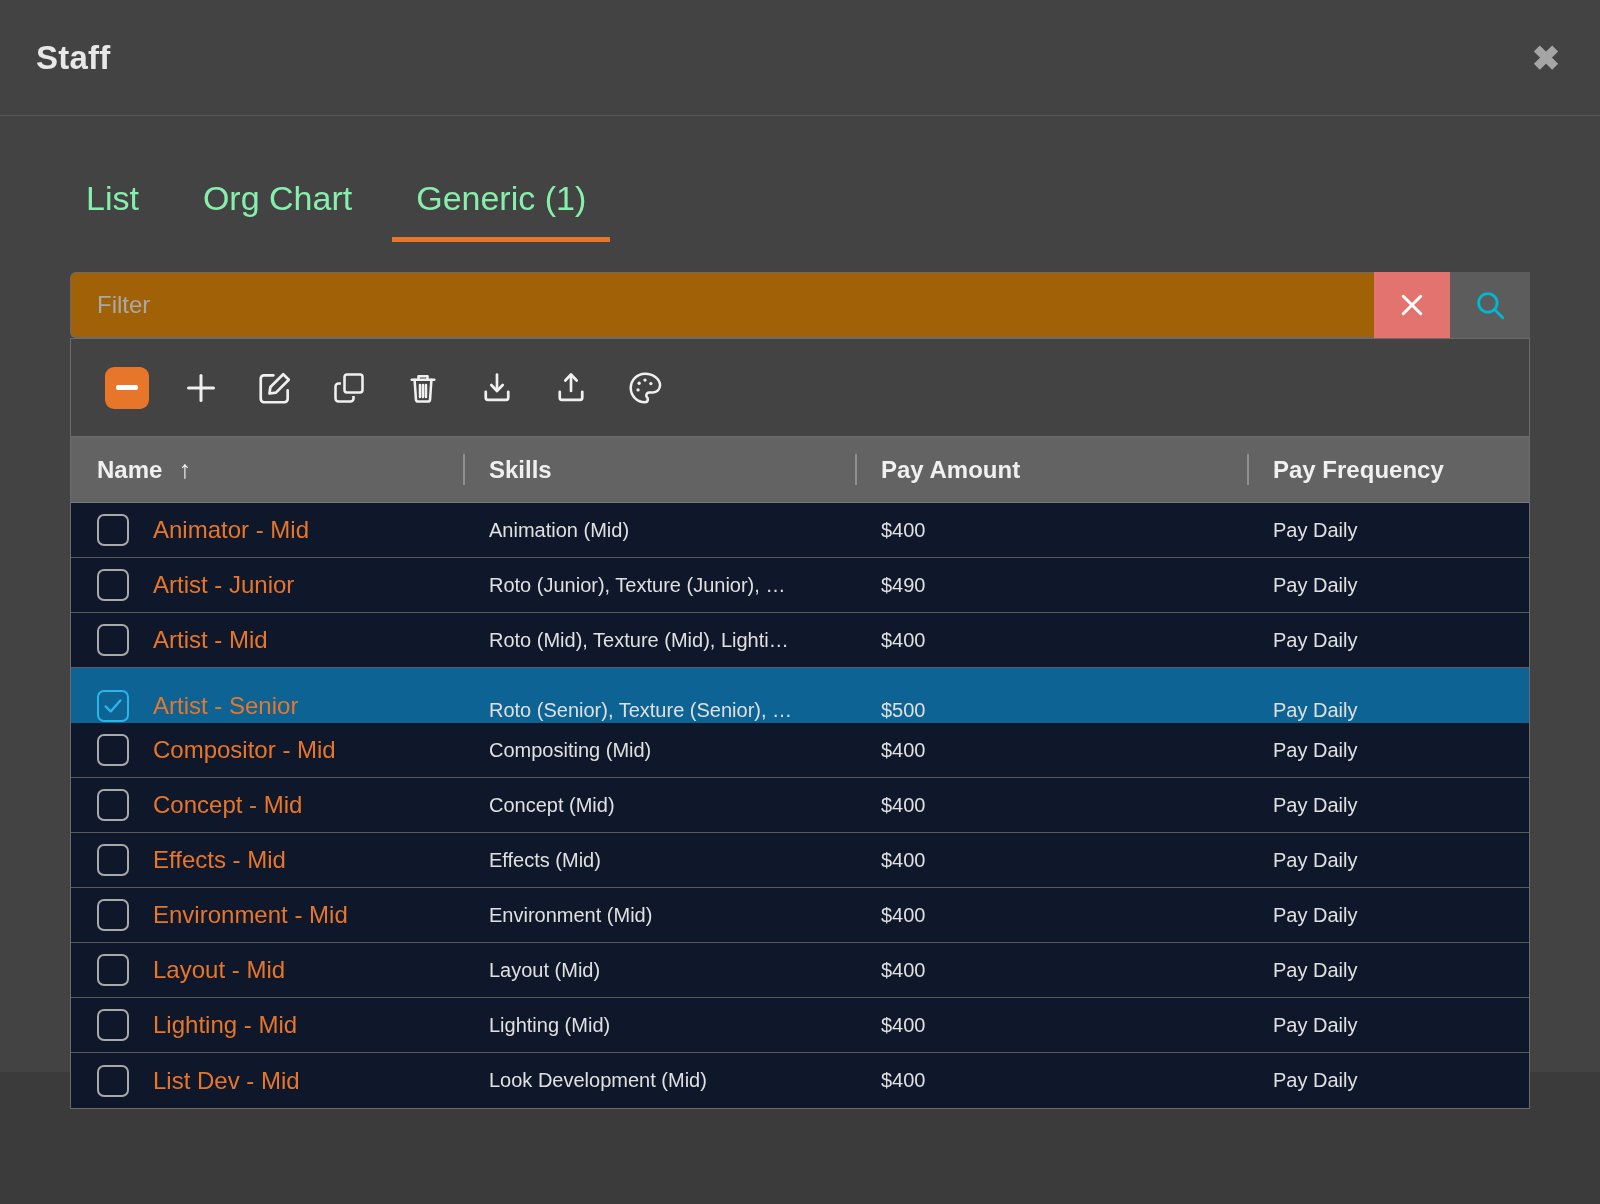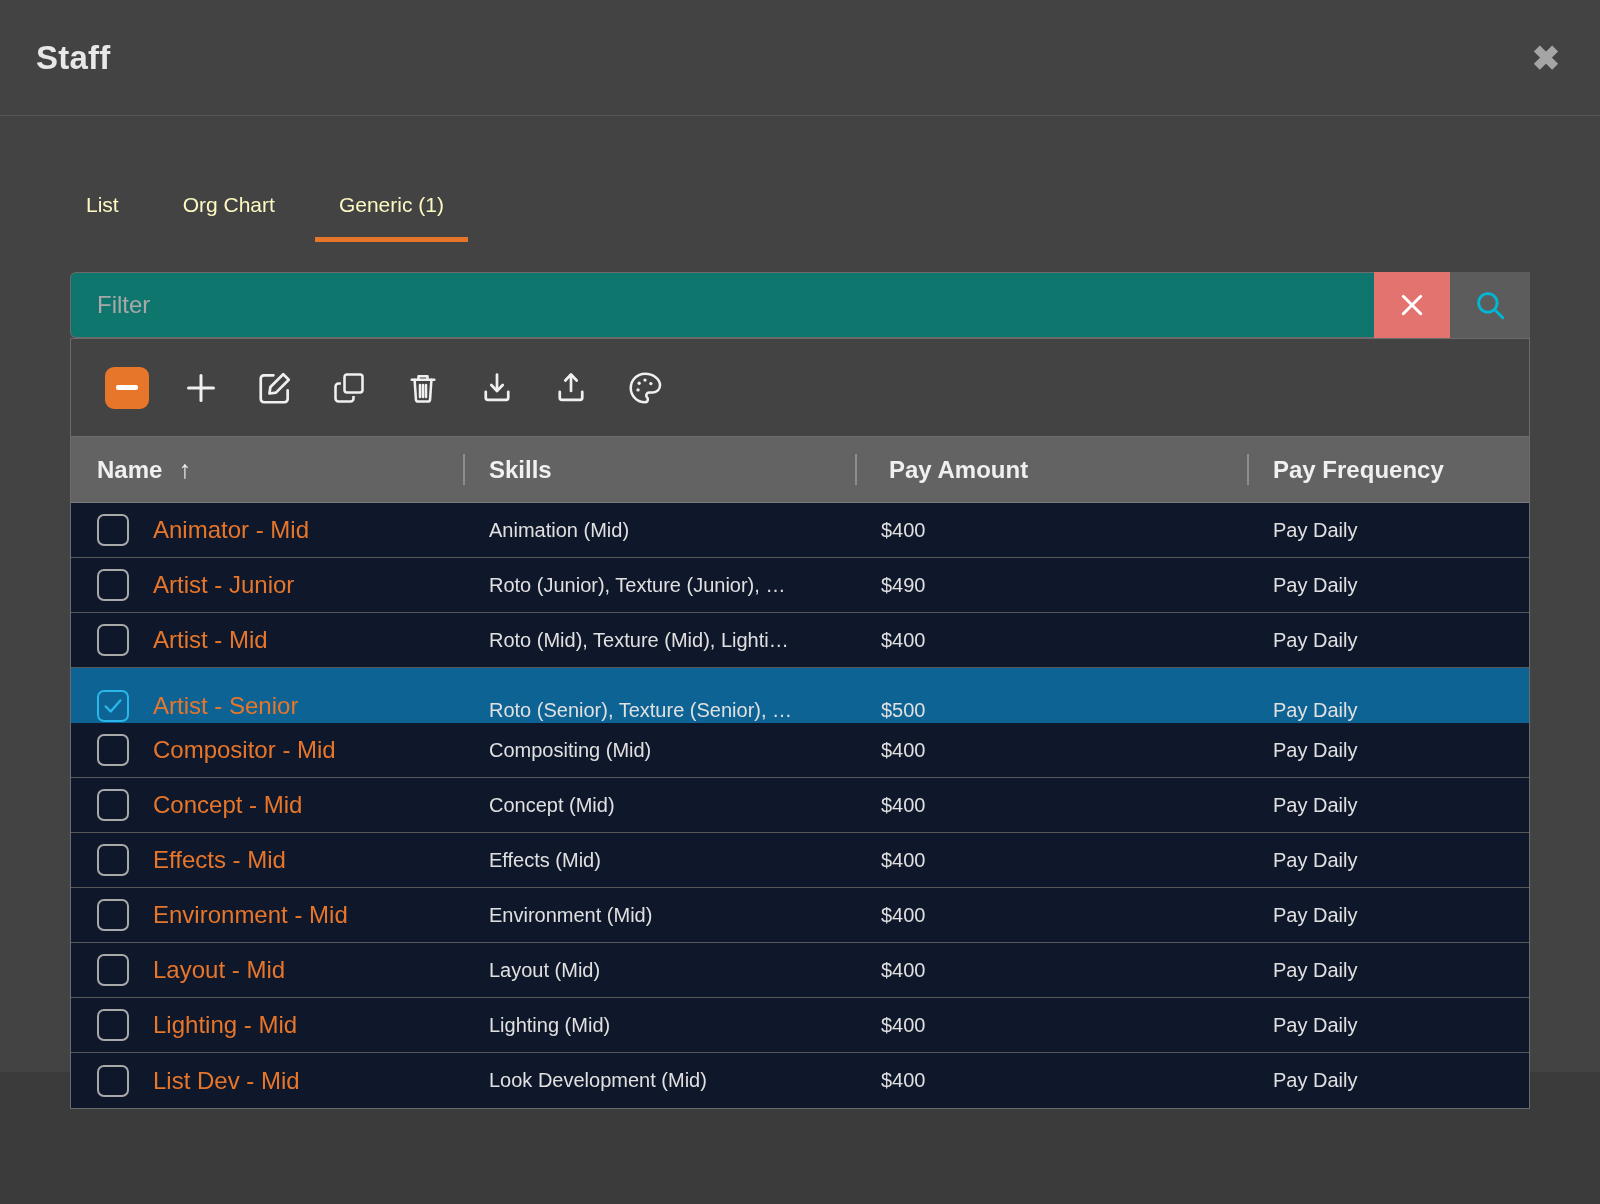--- a/index.html
+++ b/index.html
@@ -57,22 +57,22 @@
 
   
   .tabs {
     display: flex;
     align-items: flex-end;
     padding: 46px 0 0 62px;
     height: 126px;
     flex: 0 0 126px;
   }
   .tab {
-    font-size: 21px;
-    color: #fef9c3;
+    font-size: 34px;
+    color: #86efac;
     padding: 0 24px 22px 24px;
     margin-right: 16px;
     cursor: pointer;
     border-bottom: 5px solid transparent;
     white-space: nowrap;
     line-height: 1;
   }
   .tab.active { border-bottom-color: #e8762a; }
 
   
@@ -85,21 +85,21 @@
 
   
   .filter-row {
     display: flex;
     height: 66px;
     flex: 0 0 66px;
     margin-top: 30px;
   }
   .filter-input {
     flex: 1 1 auto;
-    background: #0f766e;
+    background: #a16207;
     border: 1px solid #6b6b6b;
     border-right: none;
     border-radius: 6px 0 0 6px;
     color: #d8d8d8;
     font-size: 24px;
     font-family: "Liberation Sans", sans-serif;
     padding: 0 26px;
     outline: none;
   }
   .filter-input::placeholder { color: #a8a8a8; }
@@ -184,21 +184,21 @@
     content: "";
     position: absolute;
     left: 0;
     top: 17px;
     bottom: 17px;
     width: 2px;
     background: #8e8e8e;
   }
   .col-name { flex: 0 0 392px; padding-left: 26px; }
   .col-skills { flex: 0 0 392px; padding-left: 26px; }
-  .col-pay { flex: 0 0 392px; padding-left: 34px; }
+  .col-pay { flex: 0 0 392px; padding-left: 26px; }
   .col-freq { flex: 1 1 auto; padding-left: 26px; }
   .sort-arrow {
     margin-left: 16px;
     font-size: 25px;
     color: #f0f0f0;
     font-weight: normal;
   }
 
   .row {
     display: flex;

